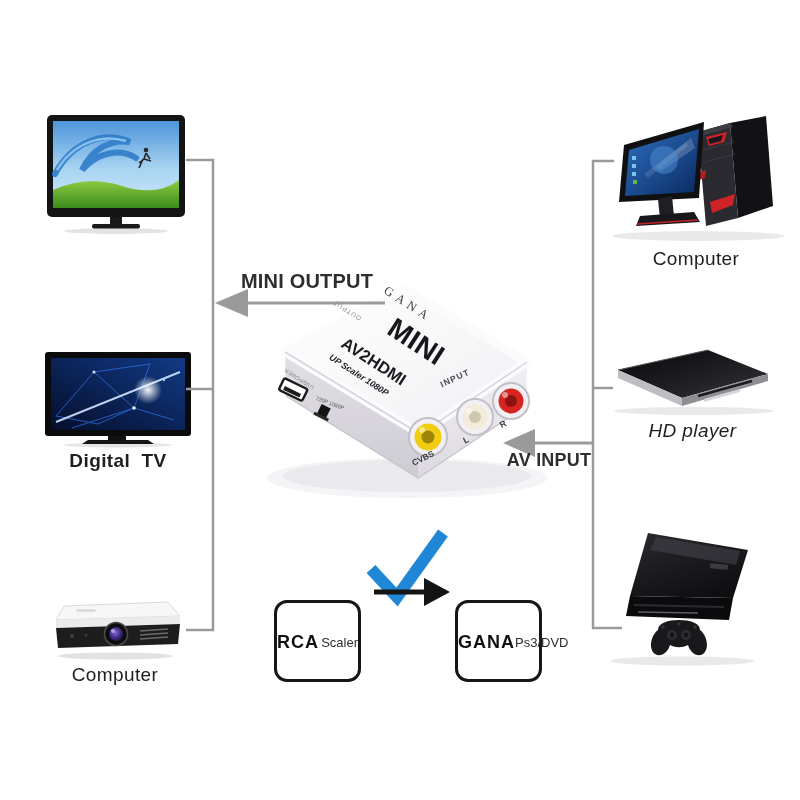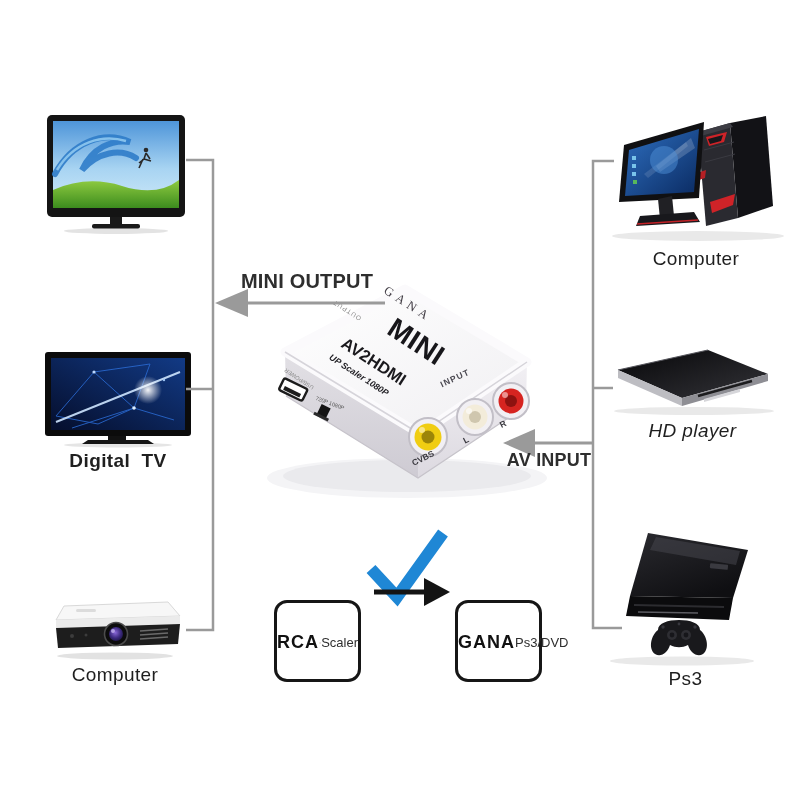--- a/index.html
+++ b/index.html
@@ -194,21 +194,20 @@
         <path d="M60,110 C60,103 70,100 81,100 C92,100 102,103 102,110 C109,115 112,129 105,134 C99,138 92,132 90,125 C84,128 78,128 72,125 C70,132 63,138 57,134 C50,129 53,115 60,110 Z" fill="#19191c"></path>
         <circle cx="74" cy="115" r="5" fill="#2e2e33"></circle>
           <circle cx="74" cy="115" r="2.4" fill="#16161a"></circle>
         <circle cx="88" cy="115" r="5" fill="#2e2e33"></circle>
           <circle cx="88" cy="115" r="2.4" fill="#16161a"></circle>
         <circle cx="65" cy="107" r="1.7" fill="#37373d"></circle>
           <circle cx="97" cy="107" r="1.7" fill="#37373d"></circle>
         <circle cx="81" cy="104" r="1.4" fill="#37373d"></circle>
       </g>
     </svg>
-    <figcaption class="dev-label" style="width:130px">Ps3</figcaption>
   </figure>
 
   <svg id="converter" width="300" height="250" viewBox="0 0 300 250">
     <defs>
       <linearGradient id="cvTop" x1="0" y1="0" x2="1" y2="1">
         <stop offset="0" stop-color="#ffffff"></stop>
           <stop offset="1" stop-color="#f0eff2"></stop>
       </linearGradient>
       <linearGradient id="cvLeft" x1="0" y1="0" x2="0" y2="1">
         <stop offset="0" stop-color="#e2e0e5"></stop>

